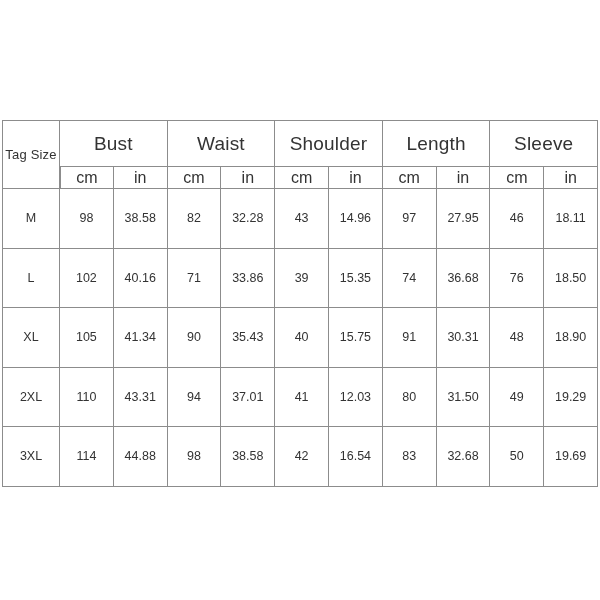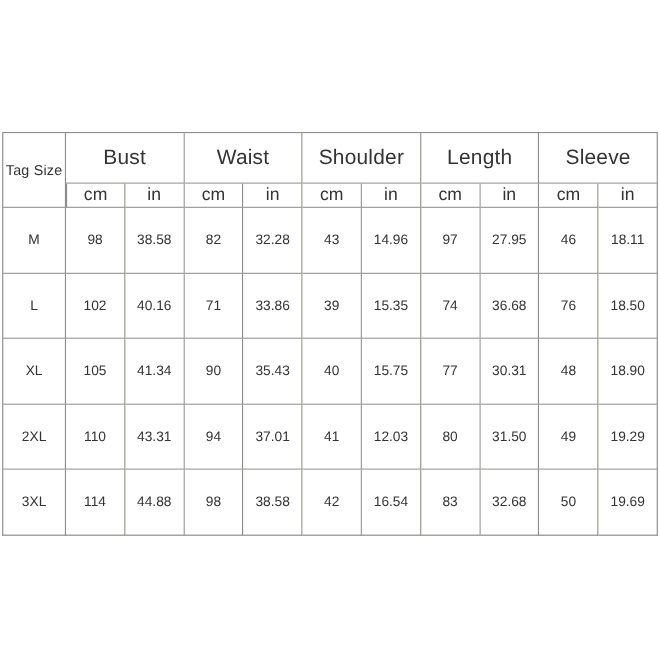--- a/index.html
+++ b/index.html
@@ -137,21 +137,21 @@
       </tr>
 
       <tr class="data-row">
         <td class="sizecell">XL</td>
         <td>105</td>
         <td class="hl">41.34</td>
         <td>90</td>
         <td class="hl">35.43</td>
         <td>40</td>
         <td class="hl">15.75</td>
-        <td>77</td>
+        <td>91</td>
         <td class="hl">30.31</td>
         <td>48</td>
         <td class="hl">18.90</td>
       </tr>
 
       <tr class="data-row">
         <td class="sizecell">2XL</td>
         <td>110</td>
         <td class="hl">43.31</td>
         <td>94</td>

